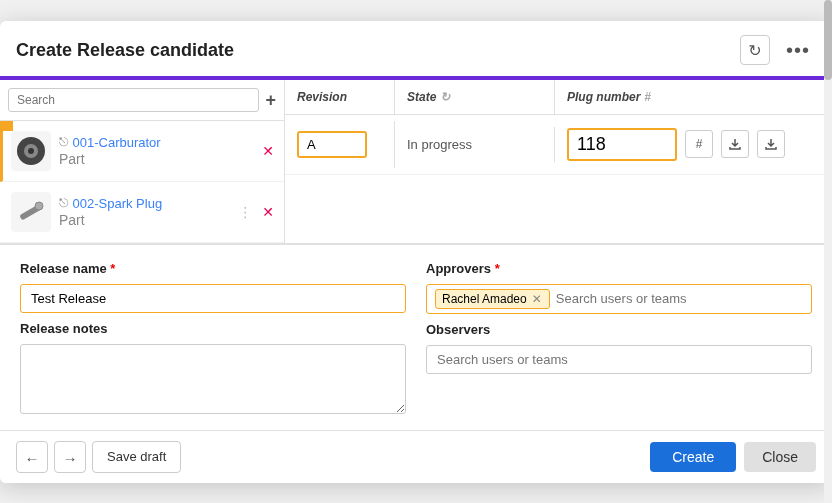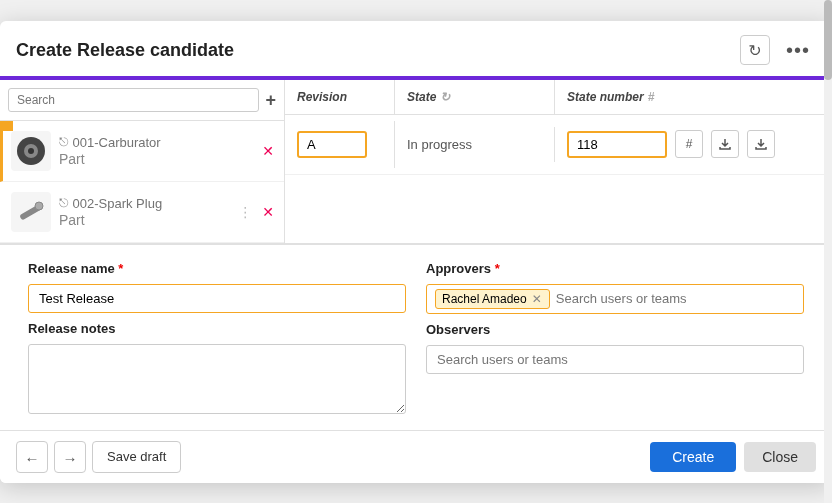--- a/index.html
+++ b/index.html
@@ -124,21 +124,21 @@
       align-items: center;
       gap: 4px;
     }
     .part-icon {
       font-size: 12px;
       color: #888;
     }
     .part-name {
       font-size: 13px;
       font-weight: 500;
-      color: #737373;
+      color: #3b82f6;
     }
     .part-type {
       font-size: 14px;
       color: #888;
       margin-top: 1px;
     }
     .part-remove {
       background: none;
       border: none;
       cursor: pointer;
@@ -203,41 +203,41 @@
       outline: none;
     }
     .state-badge {
       color: #555;
       font-size: 13px;
     }
     .partnum-input {
       border: 1px solid #ccc;
       border-radius: 3px;
       padding: 4px 8px;
-      width: 100px;
-      font-size: 13px;
+      width: 110px;
+      font-size: 18px;
       outline: none;
     }
     .partnum-input.highlighted {
       border: 2px solid #f5a623;
     }
     .icon-btn-small {
       background: none;
       border: 1px solid #ccc;
       border-radius: 3px;
       width: 28px;
       height: 28px;
       cursor: pointer;
       display: flex; align-items: center; justify-content: center;
       font-size: 13px;
       color: #555;
     }
     
     .bottom-section {
-      padding: 16px 28px;
+      padding: 16px 20px;
       display: flex;
       gap: 20px;
       background: #fff;
       border-top: 1px solid #e0e0e0;
       flex: 1;
     }
     .form-col {
       flex: 1;
       display: flex;
       flex-direction: column;
@@ -459,21 +459,21 @@
       <div class="table-area">
         <div class="table-header">
           <div class="th th-revision">
             <span>Revision</span>
           </div>
           <div class="th th-state">
             <span>State</span>
             <span style="color:#aaa;cursor:pointer;">↻</span>
           </div>
           <div class="th th-partnum">
-            <span>State number</span>
+            <span>Plug number</span>
             <span style="color:#aaa;font-size:12px;">#</span>
           </div>
         </div>
         <div class="table-row">
           <div class="td td-revision">
             <input class="revision-input" type="text" value="A" style="">
           </div>
           <div class="td td-state">
             <span class="state-badge">In progress</span>
           </div>

